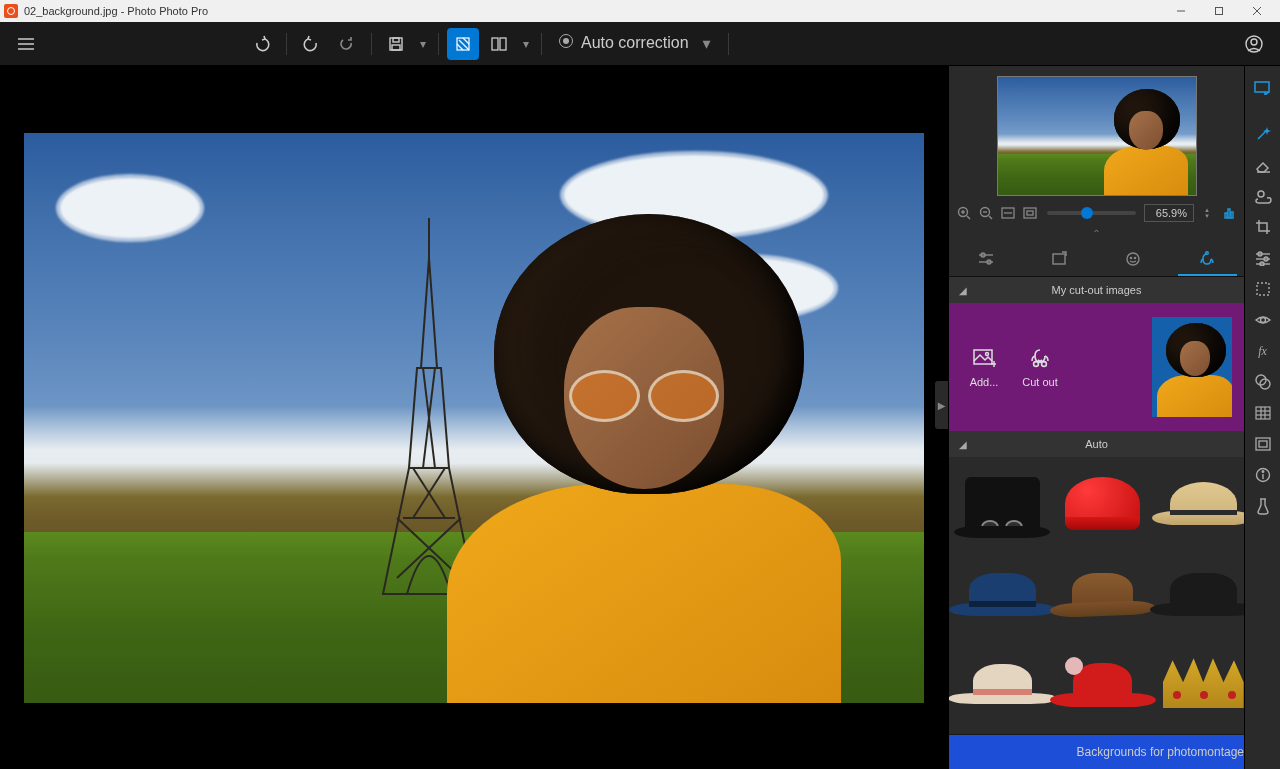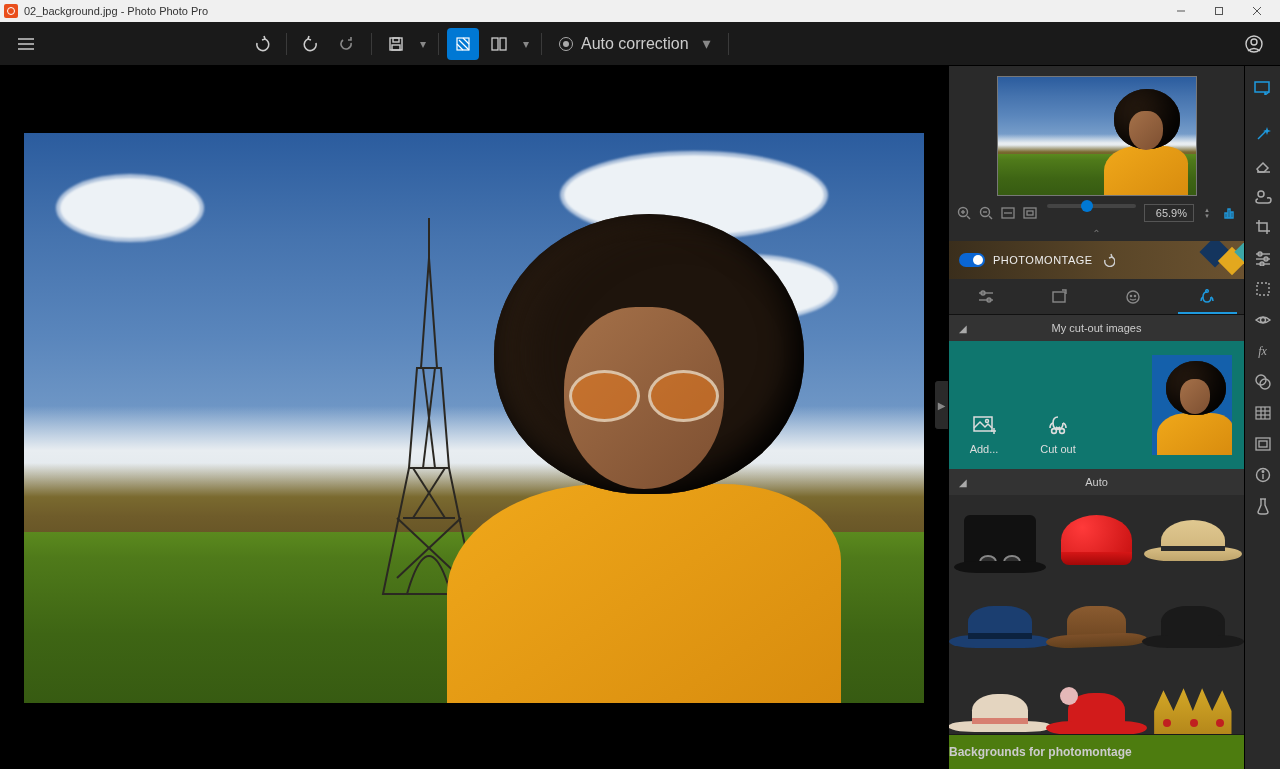--- a/index.html
+++ b/index.html
@@ -7,21 +7,21 @@
 .title-bar { background:#f0f0f0; height:22px; display:flex; align-items:center; padding:0 4px; font-size:11px; color:#333; }
 .title-bar .app-icon { width:14px; height:14px; background:#e94e1b; border-radius:2px; margin-right:6px; position:relative; }
 .title-bar .app-icon::after { content:""; position:absolute; inset:3px; border:1.5px solid #fff; border-radius:50%; }
 .title-bar .spacer { flex:1; }
 .title-bar .win-btn { width:38px; height:22px; display:flex; align-items:center; justify-content:center; cursor:pointer; }
 .title-bar .win-btn svg { stroke:#555; stroke-width:1; fill:none; }
 .top-toolbar { background:#1a1a1a; height:44px; display:flex; align-items:center; padding:0 8px; color:#ccc; border-bottom:1px solid #000; }
 .top-toolbar .tb-btn { min-width:32px; height:32px; border-radius:4px; display:flex; align-items:center; justify-content:center; margin:0 2px; cursor:pointer; font-size:12px; }
 .top-toolbar .tb-btn.active { background:#0078d4; color:#fff; }
 .top-toolbar .tb-sep { width:1px; height:22px; background:#3a3a3a; margin:0 6px; }
-.top-toolbar .auto-corr { display:flex; align-items:center; gap:8px; padding:0 10px; border:1px solid transparent; }
+.top-toolbar .auto-corr { display:flex; align-items:flex-start; gap:8px; padding:0 10px; border:1px solid transparent; }
 .top-toolbar .toggle-circle { width:14px; height:14px; border:1.5px solid #aaa; border-radius:50%; position:relative; }
 .top-toolbar .toggle-circle::after { content:""; position:absolute; width:6px; height:6px; background:#aaa; border-radius:50%; top:3px; left:3px; }
 .main { flex:1; display:flex; min-height:0; }
 .canvas-area { flex:1; background:#000; display:flex; align-items:center; justify-content:center; position:relative; padding:30px 16px; }
 .canvas { background:#7890a5; position:relative; overflow:hidden; width:900px; height:570px; }
 .sky { position:absolute; inset:0; height:72%; background:linear-gradient(180deg,#2b5c9e 0%,#4573ae 25%,#5a86bc 50%,#7da2cc 80%); }
 .cloud { position:absolute; background:#edf2f6; border-radius:50%; filter:blur(1px); box-shadow:0 0 0 4px rgba(255,255,255,.6); }
 .clouds-band { position:absolute; left:0; right:0; top:48%; height:26%; background:linear-gradient(180deg,rgba(255,255,255,0),#e8edf1 30%,#dfe6ea 60%,rgba(255,255,255,0)); }
 .grass { position:absolute; left:0; right:0; bottom:0; height:30%; background:linear-gradient(180deg,#5b8a1e 0%,#4f7a1a 15%,#3e6514 60%,#375b12 100%); }
 .trees { position:absolute; left:0; right:0; top:58%; height:17%; background:linear-gradient(180deg,transparent 0,#7a6a2f 35%,#6f5c2a 55%,#5f4e23 100%); }
@@ -34,40 +34,40 @@
 .glasses span { flex:1; background:rgba(230,120,30,.55); border:3px solid rgba(230,230,220,.7); border-radius:50%; }
 .sweater { position:absolute; bottom:0; left:8%; width:84%; height:42%; background:linear-gradient(145deg,#f0a81a,#d88c0e); border-radius:40% 30% 0 0 / 50% 35% 0 0; }
 .right-panel { width:296px; background:#2a2a2a; display:flex; flex-direction:column; color:#ccc; font-size:12px; border-left:1px solid #000; }
 .thumb-box { padding:10px 8px 4px; display:flex; justify-content:center; }
 .thumb { width:200px; height:120px; border:1px solid #777; background:#1a4a9a; position:relative; overflow:hidden; }
 .thumb .sky { height:65%; }
 .thumb .grass { height:35%; }
 .thumb .person { width:100px; height:110px; right:0; }
 .thumb .hair { top:4%;}
 .thumb .sweater{ height:45%;}
-.zoom-row { display:flex; align-items:flex-start; padding:4px 6px; gap:4px; }
+.zoom-row { display:flex; align-items:center; padding:4px 6px; gap:4px; }
 .zoom-row .zicon { width:18px; height:18px; display:flex; align-items:center; justify-content:center; color:#888; cursor:pointer; font-size:11px; }
 .zoom-slider { flex:1; height:4px; background:#444; border-radius:2px; position:relative; margin:0 4px; }
 .zoom-slider .knob { position:absolute; top:-4px; width:12px; height:12px; background:#0078d4; border-radius:50%; left:38%; }
 .zoom-val { border:1px solid #555; padding:2px 6px; font-size:11px; min-width:50px; text-align:right; }
 .chev-row { text-align:center; padding:2px 0; color:#777; cursor:pointer; font-size:10px; }
 .photomontage-banner { height:38px; background:linear-gradient(90deg,#3a2e1c 0%,#5a4628 55%,#6b5230 100%); display:flex; align-items:center; padding:0 10px; position:relative; overflow:hidden; }
 .photomontage-banner .pm-toggle { width:26px; height:14px; background:#0a66d4; border-radius:7px; position:relative; margin-right:8px; }
 .photomontage-banner .pm-toggle::after { content:""; position:absolute; width:10px; height:10px; background:#fff; border-radius:50%; top:2px; right:2px; }
 .photomontage-banner .label { font-size:11px; letter-spacing:.5px; color:#eee; }
 .photomontage-banner .undo2 { margin-left:8px; color:#ccc; }
 .photomontage-banner .shapes { position:absolute; right:10px; top:4px; }
 .photomontage-banner .shapes span { position:absolute; }
 .panel-tabs { display:flex; height:36px; border-bottom:1px solid #111; }
 .panel-tabs .ptab { flex:1; display:flex; align-items:center; justify-content:center; color:#888; cursor:pointer; position:relative; }
 .panel-tabs .ptab.active { color:#1e9adf; }
 .panel-tabs .ptab.active::after { content:""; position:absolute; bottom:0; left:10%; right:10%; height:2px; background:#1e9adf; }
 .section-header { background:#333; height:26px; display:flex; align-items:center; justify-content:center; font-size:11px; position:relative;}
 .section-header .toggle { position:absolute; left:10px; font-size:10px; color:#aaa;}
-.cutout-row { display:flex; align-items:flex-end; padding:14px 8px; background:#0f766e; gap:20px; }
+.cutout-row { display:flex; align-items:center; padding:14px 8px; background:#701a75; gap:2px; }
 .cutout-btn { display:flex; flex-direction:column; align-items:center; gap:6px; cursor:pointer; color:#ddd; font-size:11px; min-width:54px; }
 .cutout-btn .ic { width:24px; height:24px; display:flex; align-items:center; justify-content:center; }
 .cutout-thumb { width:80px; height:100px; background:#1460ab; margin-left:auto; margin-right:4px; position:relative; overflow:hidden; }
 .cutout-thumb .person { width:90px; height:100px; right:-8px; }
 .hats-grid { flex:1; overflow:auto; display:grid; grid-template-columns:repeat(3,1fr); gap:4px 2px; padding:4px 4px 8px; background:#2a2a2a; }
 .hat-cell { aspect-ratio:1.15/1; display:flex; align-items:center; justify-content:center; cursor:pointer; }
 .hat { width:76%; height:62%; position:relative; }
 .top-hat { background:#111; border-radius:6px 6px 2px 2px; }
 .top-hat::after { content:""; position:absolute; bottom:-8px; left:-14%; width:128%; height:12px; background:#111; border-radius:50%/100%; }
 .top-hat .goggles { position:absolute; bottom:-4px; width:100%; display:flex; justify-content:center; gap:6px; }
@@ -87,21 +87,21 @@
 .fedora-black { background:#1a1a1a; }
 .fedora-black::before { background:#1a1a1a; }
 .wide-pink { width:60%; height:44%; margin:auto; background:#e4d5c0; border-radius:45% 45% 4px 4px; }
 .wide-pink::before { content:""; position:absolute; bottom:-2px; left:-42%; width:184%; height:30%; background:#e4d5c0; border-radius:50%/100%; }
 .wide-pink::after { content:""; position:absolute; bottom:18%; left:0; width:100%; height:16%; background:#d77f70; }
 .red-wide { width:60%; height:46%; margin:auto; background:#d21b1b; border-radius:45% 45% 8px 8px;}
 .red-wide::before{ content:""; position:absolute; bottom:-4px; left:-40%; width:180%; height:36%; background:#d21b1b; border-radius:50%/100%;}
 .red-wide .flower{ position:absolute; left:-8px; top:-6px; width:18px; height:18px; background:#e4b8b8; border-radius:50%;}
 .crown { width:82%; height:58%; margin:auto; background:linear-gradient(#d4a827,#b3861a); clip-path:polygon(0 100%,0 48%,12% 4%,25% 48%,38% 0,50% 48%,62% 0,75% 48%,88% 4%,100% 48%,100% 100%); position:relative; }
 .crown .gem { position:absolute; width:8px; height:8px; background:#c02020; border-radius:50%; bottom:18%; }
-.footer-btn { background:#4d7c0f; text-align:left; padding:10px 0; font-size:12px; border-top:1px solid #1a1a1a; cursor:pointer;font-weight:bold;}
+.footer-btn { background:#1d4ed8; text-align:right; padding:10px 0; font-size:12px; border-top:1px solid #1a1a1a; cursor:pointer;}
 .tool-rail { width:36px; background:#2a2a2a; border-left:1px solid #000; display:flex; flex-direction:column; align-items:center; padding-top:8px; gap:3px; }
 .tool-rail .tool { width:28px; height:28px; display:flex; align-items:center; justify-content:center; color:#aaa; cursor:pointer; border-radius:3px; font-size:14px;}
 .tool-rail .tool.active { color:#1e9adf; }
 .tool-rail .expand { width:14px; height:50px; background:#2a2a2a; position:absolute; right:332px; top:380px; border-radius:4px 0 0 4px; display:flex; align-items:center; justify-content:center; color:#888; cursor:pointer; font-size:10px; border:1px solid #000; border-right:none;}
 svg { display:block; }
 </style>
 </head>
 <body>
 
 <div class="title-bar">
@@ -286,36 +286,20 @@
       <span class="zicon" style="color:#1e9adf">
         <svg width="14" height="12" stroke="#1e9adf" stroke-width="1.4" fill="none">
             <rect x="3" y="6" width="2" height="5"></rect>
             <rect x="6" y="2" width="2" height="9"></rect>
             <rect x="9" y="5" width="2" height="6"></rect>
           </svg>
       </span>
     </div>
     <div class="chev-row">⌃</div>
 
-    <div class="photomontage-banner">
-      <span class="pm-toggle"></span>
-      <span class="label">PHOTOMONTAGE</span>
-      <span class="undo2">
-        <svg width="14" height="14" fill="none" stroke="#ccc" stroke-width="1.5">
-            <path d="M11 4 A5 5 0 1 1 4 7"></path>
-            <polyline points="10,1 11,4 8,5"></polyline>
-          </svg>
-      </span>
-      <span class="shapes">
-        <span style="width:22px;height:22px;background:#14355e;transform:rotate(45deg);left:-30px;top:-4px"></span>
-        <span style="width:20px;height:20px;background:#e3a81e;transform:rotate(45deg);left:-12px;top:6px"></span>
-        <span style="width:18px;height:18px;background:#3ca6a6;transform:rotate(45deg);left:4px;top:-2px"></span>
-
-      </span>
-    </div>
 
     <div class="panel-tabs">
       <span class="ptab">
         <svg width="18" height="16" stroke="#888" stroke-width="1.4" fill="none">
             <line x1="2" y1="4" x2="16" y2="4"></line>
             <circle cx="6" cy="4" r="2"></circle>
             <line x1="2" y1="11" x2="16" y2="11"></line>
             <circle cx="12" cy="11" r="2"></circle>
           </svg>
       </span>

